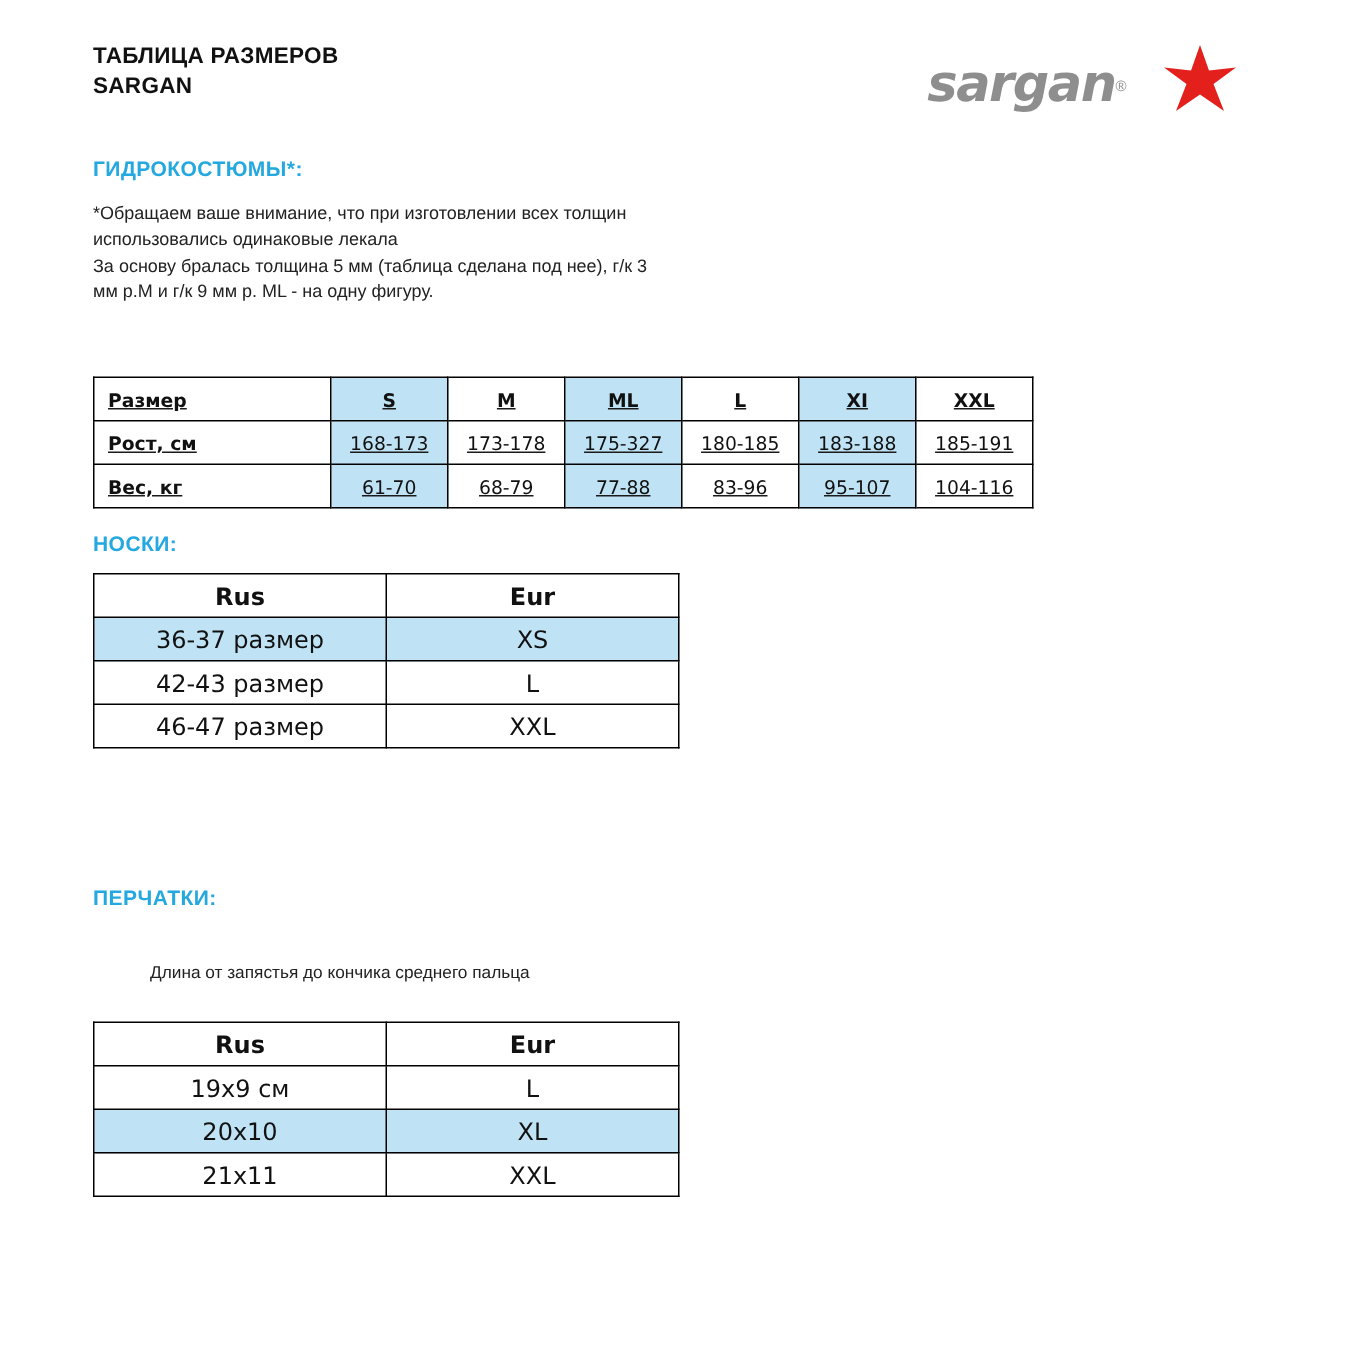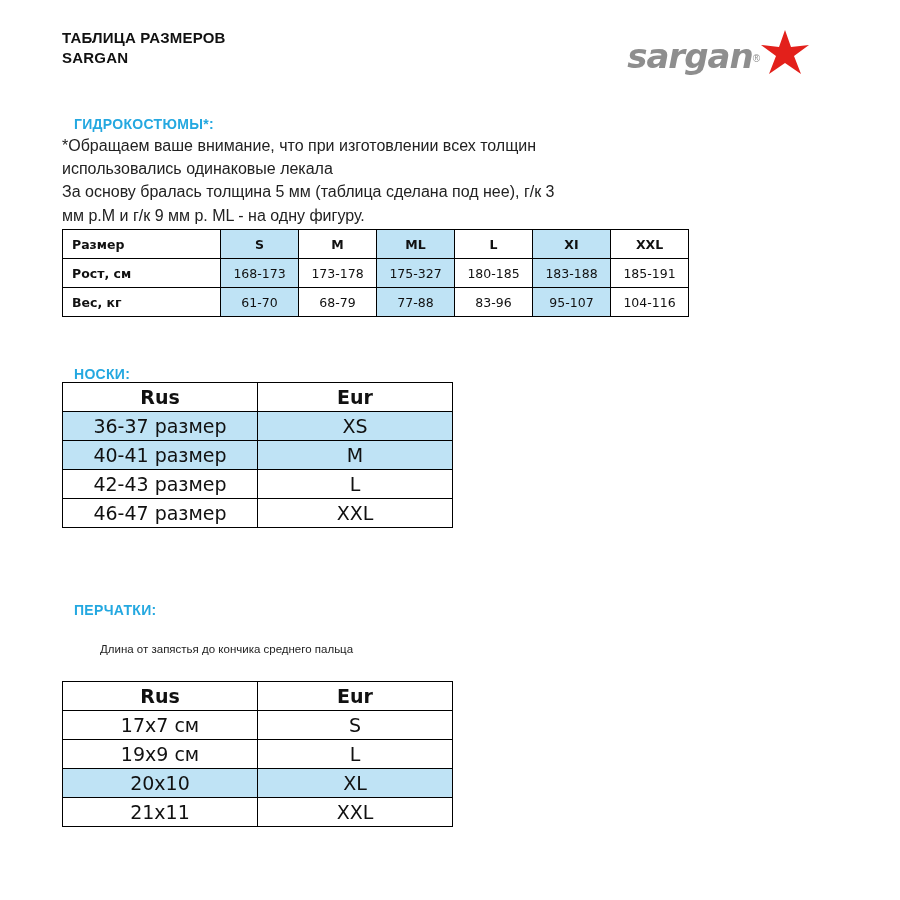--- a/index.html
+++ b/index.html
@@ -13,21 +13,21 @@
     font-family: "Liberation Sans", sans-serif;
     color: #1a1a1a;
     position: relative;
     overflow: hidden;
   }
   .page {
     position: relative;
     width: 900px;
     height: 900px;
     box-sizing: border-box;
-    padding: 26px 72px 0 62px;
+    padding: 26px 57px 0 62px;
     border-radius: 23px;
   }
 
   
   .header {
     display: flex;
     align-items: flex-start;
     justify-content: space-between;
   }
   .doc-title {
@@ -36,21 +36,21 @@
     line-height: 1.35;
     letter-spacing: 0.2px;
     color: #111;
     white-space: pre-line;
     margin: 0;
     padding-top: 2px;
   }
   .logo {
     display: flex;
     align-items: center;
-    gap: 0;
+    gap: 24px;
     padding-right: 18px;
     padding-top: 6px;
   }
   .logo-text {
     font-family: "DejaVu Sans", sans-serif;
     font-size: 34px;
     font-weight: bold;
     font-style: italic;
     color: #8e8e8e;
     letter-spacing: -1px;
@@ -69,24 +69,24 @@
     position: relative;
     top: -2px;
   }
 
   
   .section-head {
     color: #24a8e0;
     font-size: 14px;
     font-weight: bold;
     letter-spacing: 0.3px;
-    margin: 12px;
+    margin: 0;
   }
   .note {
-    font-size: 16px;
+    font-size: 12px;
     color: #222;
     line-height: 1.45;
     margin: 0;
     white-space: pre-line;
   }
   .subnote {
     font-size: 11.5px;
     color: #222;
     margin: 0;
   }
@@ -111,30 +111,31 @@
   .t-head th { font-weight: bold; }
   .left-label {
     text-align: left !important;
     padding-left: 9px !important;
     font-weight: bold;
   }
 
   
   .tbl-wetsuit {
     width: 610px;
-    margin-top: 7px;
+    margin-top: 29px;
+    text-decoration: underline;
   }
   .tbl-wetsuit td, .tbl-wetsuit th { height: 28px; }
 
   
   .tbl-sized {
     width: 388px;
     margin-top: 10px;
   }
-  .tbl-sized td, .tbl-sized th { height: 28px; font-size: 19px; }
+  .tbl-sized td, .tbl-sized th { height: 28px; font-size: 16px; }
 
   .pos { position: absolute; }
   #wetsuit-heading { top: 104px; left: 62px; }
   #wetsuit-note    { top: 134px; left: 62px; }
   #wetsuit-table   { top: 222px; left: 62px; }
   #socks-heading   { top: 354px; left: 62px; }
   #socks-table     { top: 372px; left: 62px; }
   #gloves-heading  { top: 590px; left: 62px; }
   #gloves-note     { top: 643px; left: 62px; margin-left: 38px; }
   #gloves-table    { top: 671px; left: 62px; }
@@ -204,24 +205,20 @@
       <tbody>
           <tr class="t-head">
         <th style="width:194px">Rus</th>
         <th style="width:194px">Eur</th>
       </tr>
       <tr>
         <td class="t-blue">36-37 размер</td>
         <td class="t-blue">XS</td>
       </tr>
       <tr>
-        <td class="t-blue">40-41 размер</td>
-        <td class="t-blue">M</td>
-      </tr>
-      <tr>
         <td>42-43 размер</td>
         <td>L</td>
       </tr>
       <tr>
         <td>46-47 размер</td>
         <td>XXL</td>
       </tr>
     </tbody>
       </table>
   </div>
@@ -230,24 +227,20 @@
   <p class="subnote pos" id="gloves-note">Длина от запястья до кончика среднего пальца</p>
 
   <div class="pos" id="gloves-table">
     <table class="tbl-sized">
       <tbody>
           <tr class="t-head">
         <th style="width:194px">Rus</th>
         <th style="width:194px">Eur</th>
       </tr>
       <tr>
-        <td>17x7 см</td>
-        <td>S</td>
-      </tr>
-      <tr>
         <td>19x9 см</td>
         <td>L</td>
       </tr>
       <tr>
         <td class="t-blue">20x10</td>
         <td class="t-blue">XL</td>
       </tr>
       <tr>
         <td>21x11</td>
         <td>XXL</td>

